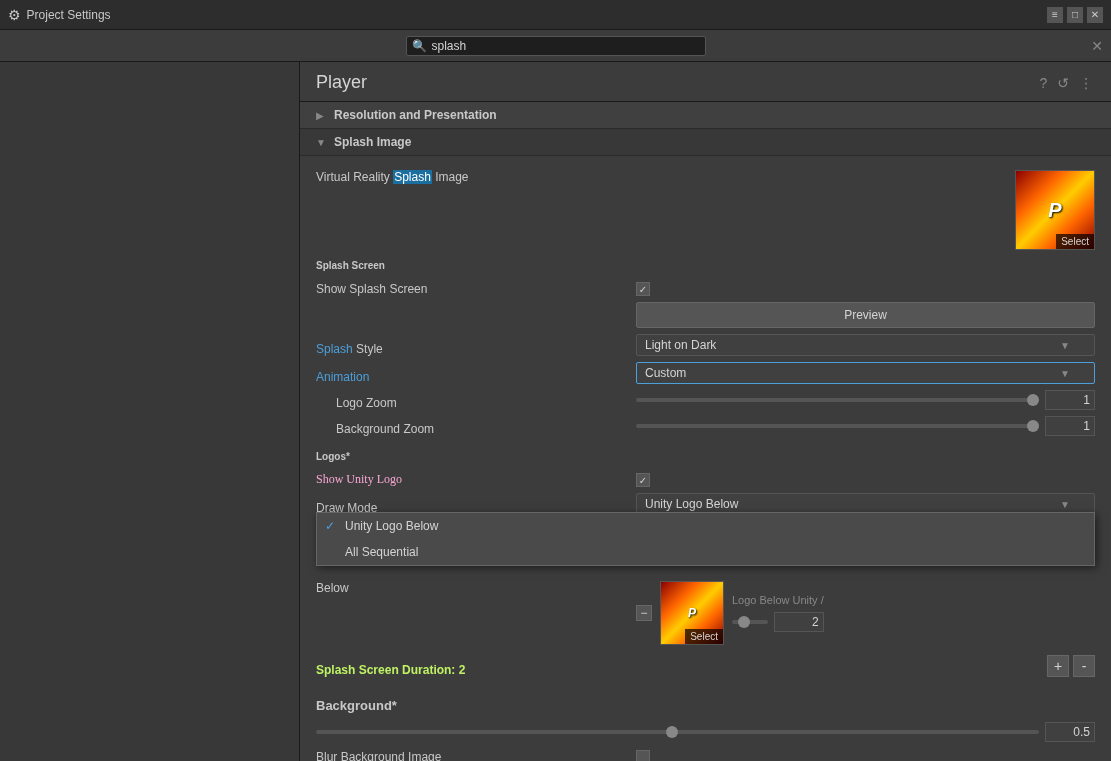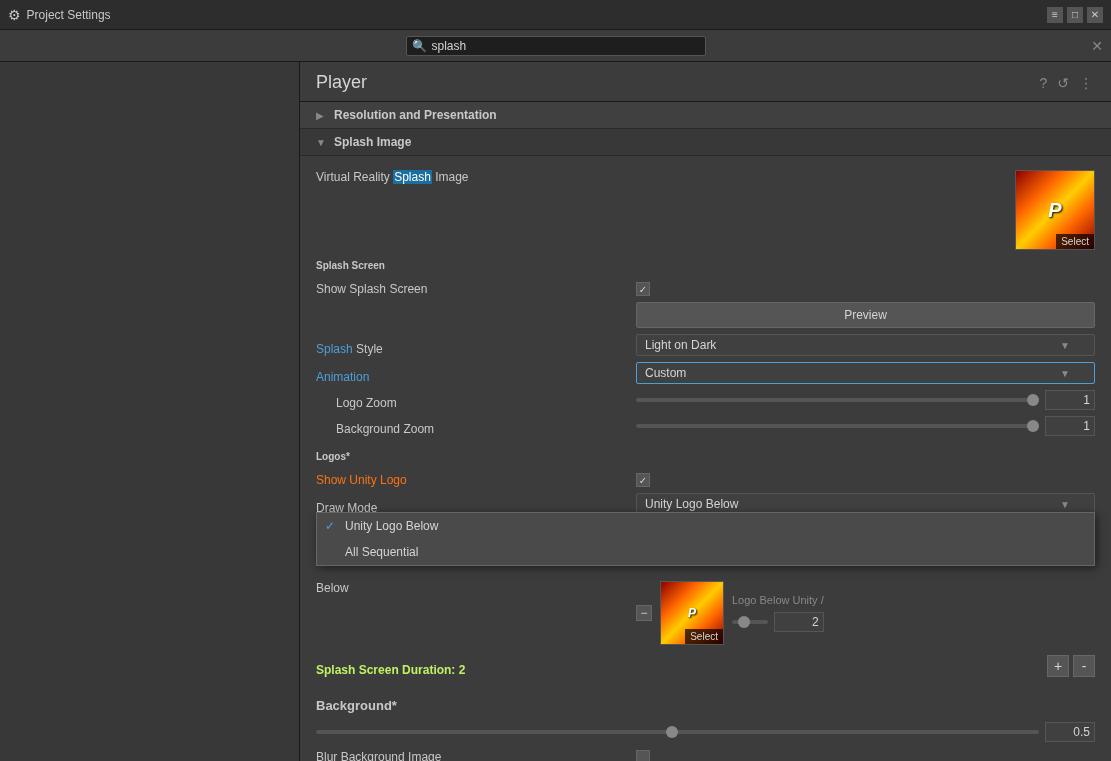--- a/index.html
+++ b/index.html
@@ -544,21 +544,21 @@
             <input class="slider-value" type="text" value="1" style="">
           </div>
         </div>
       </div>
     </div>
 
     <div class="splash-image-section" style="padding-top: 0;">
       <div class="splash-screen-title">Logos*</div>
 
       <div class="prop-row">
-        <div class="prop-label" style="color:#f97316;">Show Unity Logo</div>
+        <div class="prop-label" style="color:#f9a8d4;font-family:Liberation Serif, serif;">Show Unity Logo</div>
         <div class="prop-value">
           <div class="checkbox checked"></div>
         </div>
       </div>
 
       <div class="prop-row" style="position:relative;">
         <div class="prop-label">Draw Mode</div>
         <div class="prop-value">
           <div class="select-field" style="position:relative;">
             <span>Unity Logo Below</span>

